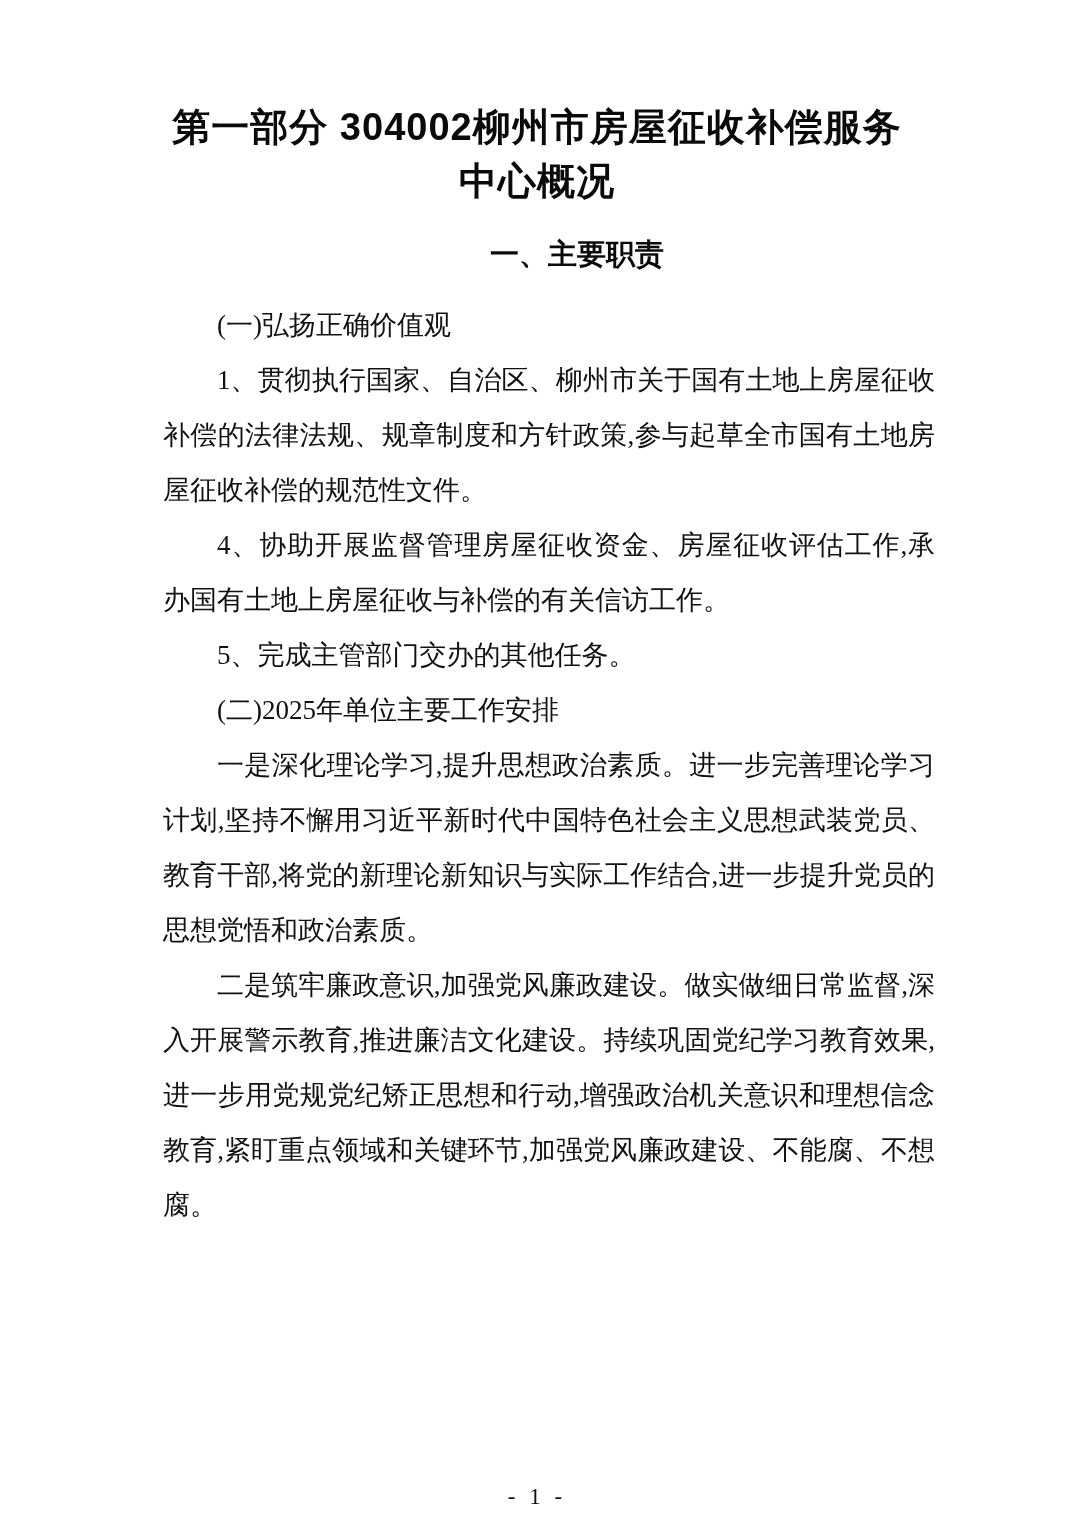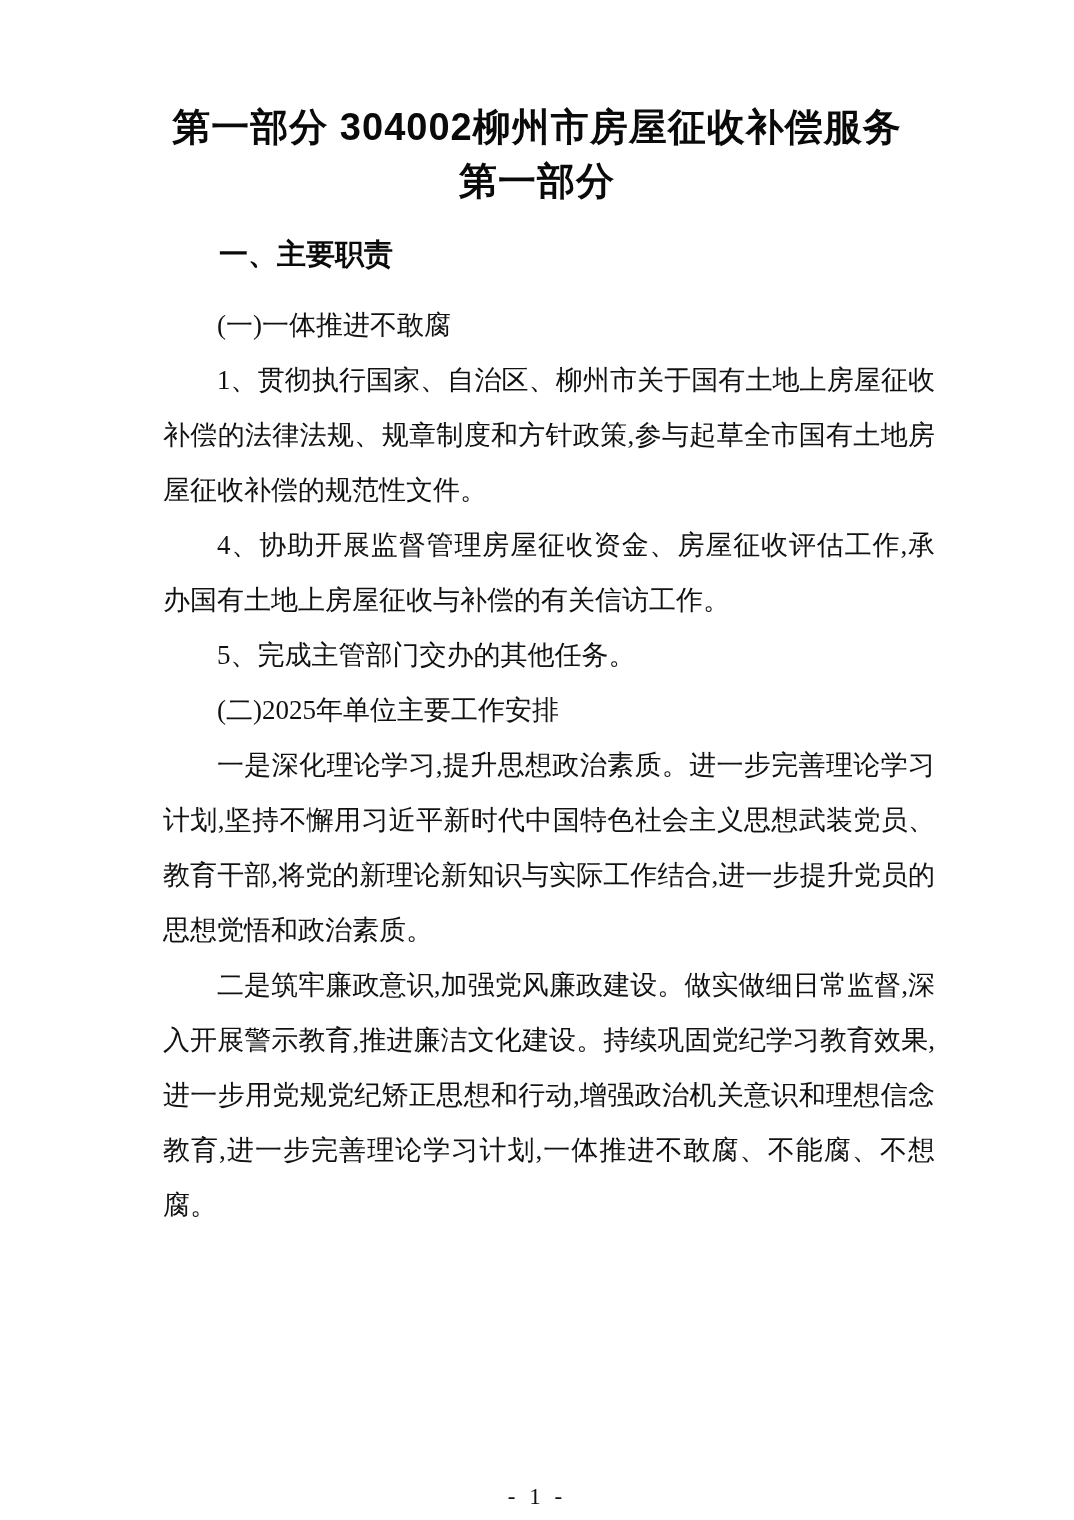--- a/index.html
+++ b/index.html
@@ -29,20 +29,21 @@
   }
   .section-heading {
     margin: 24px 0 0 163px;
     width: 772px;
     font-family: "Liberation Sans", "DejaVu Sans", sans-serif;
     font-weight: 700;
     font-size: 29px;
     line-height: 44px;
     text-indent: 56px;
     color: #0a0a0a;
+    text-align: center;
   }
   .body-text {
     margin: 22px 0 0 163px;
     width: 772px;
     font-family: "Liberation Serif", "DejaVu Serif", serif;
     font-size: 27px;
     line-height: 55px;
     color: #111111;
   }
   .body-text p {
@@ -64,30 +65,30 @@
     color: #111111;
   }
 </style>
 </head>
 <body>
 
 <div class="page">
 
   <div class="doc-title">
     <div>第一部分 304002柳州市房屋征收补偿服务</div>
-    <div>第一部分</div>
+    <div>中心概况</div>
   </div>
 
   <div class="section-heading">一、主要职责</div>
 
   <div class="body-text">
-    <p>(一)一体推进不敢腐</p>
+    <p>(一)弘扬正确价值观</p>
     <p>1、贯彻执行国家、自治区、柳州市关于国有土地上房屋征收补偿的法律法规、规章制度和方针政策,参与起草全市国有土地房屋征收补偿的规范性文件。</p>
     <p>4、协助开展监督管理房屋征收资金、房屋征收评估工作,承办国有土地上房屋征收与补偿的有关信访工作。</p>
     <p>5、完成主管部门交办的其他任务。</p>
     <p>(二)2025年单位主要工作安排</p>
     <p>一是深化理论学习,提升思想政治素质。进一步完善理论学习计划,坚持不懈用习近平新时代中国特色社会主义思想武装党员、教育干部,将党的新理论新知识与实际工作结合,进一步提升党员的思想觉悟和政治素质。</p>
-    <p>二是筑牢廉政意识,加强党风廉政建设。做实做细日常监督,深入开展警示教育,推进廉洁文化建设。持续巩固党纪学习教育效果,进一步用党规党纪矫正思想和行动,增强政治机关意识和理想信念教育,进一步完善理论学习计划,一体推进不敢腐、不能腐、不想腐。</p>
+    <p>二是筑牢廉政意识,加强党风廉政建设。做实做细日常监督,深入开展警示教育,推进廉洁文化建设。持续巩固党纪学习教育效果,进一步用党规党纪矫正思想和行动,增强政治机关意识和理想信念教育,紧盯重点领域和关键环节,加强党风廉政建设、不能腐、不想腐。</p>
   </div>
 
   <div class="page-number">- 1 -</div>
 
 </div>
 
 </body></html>

